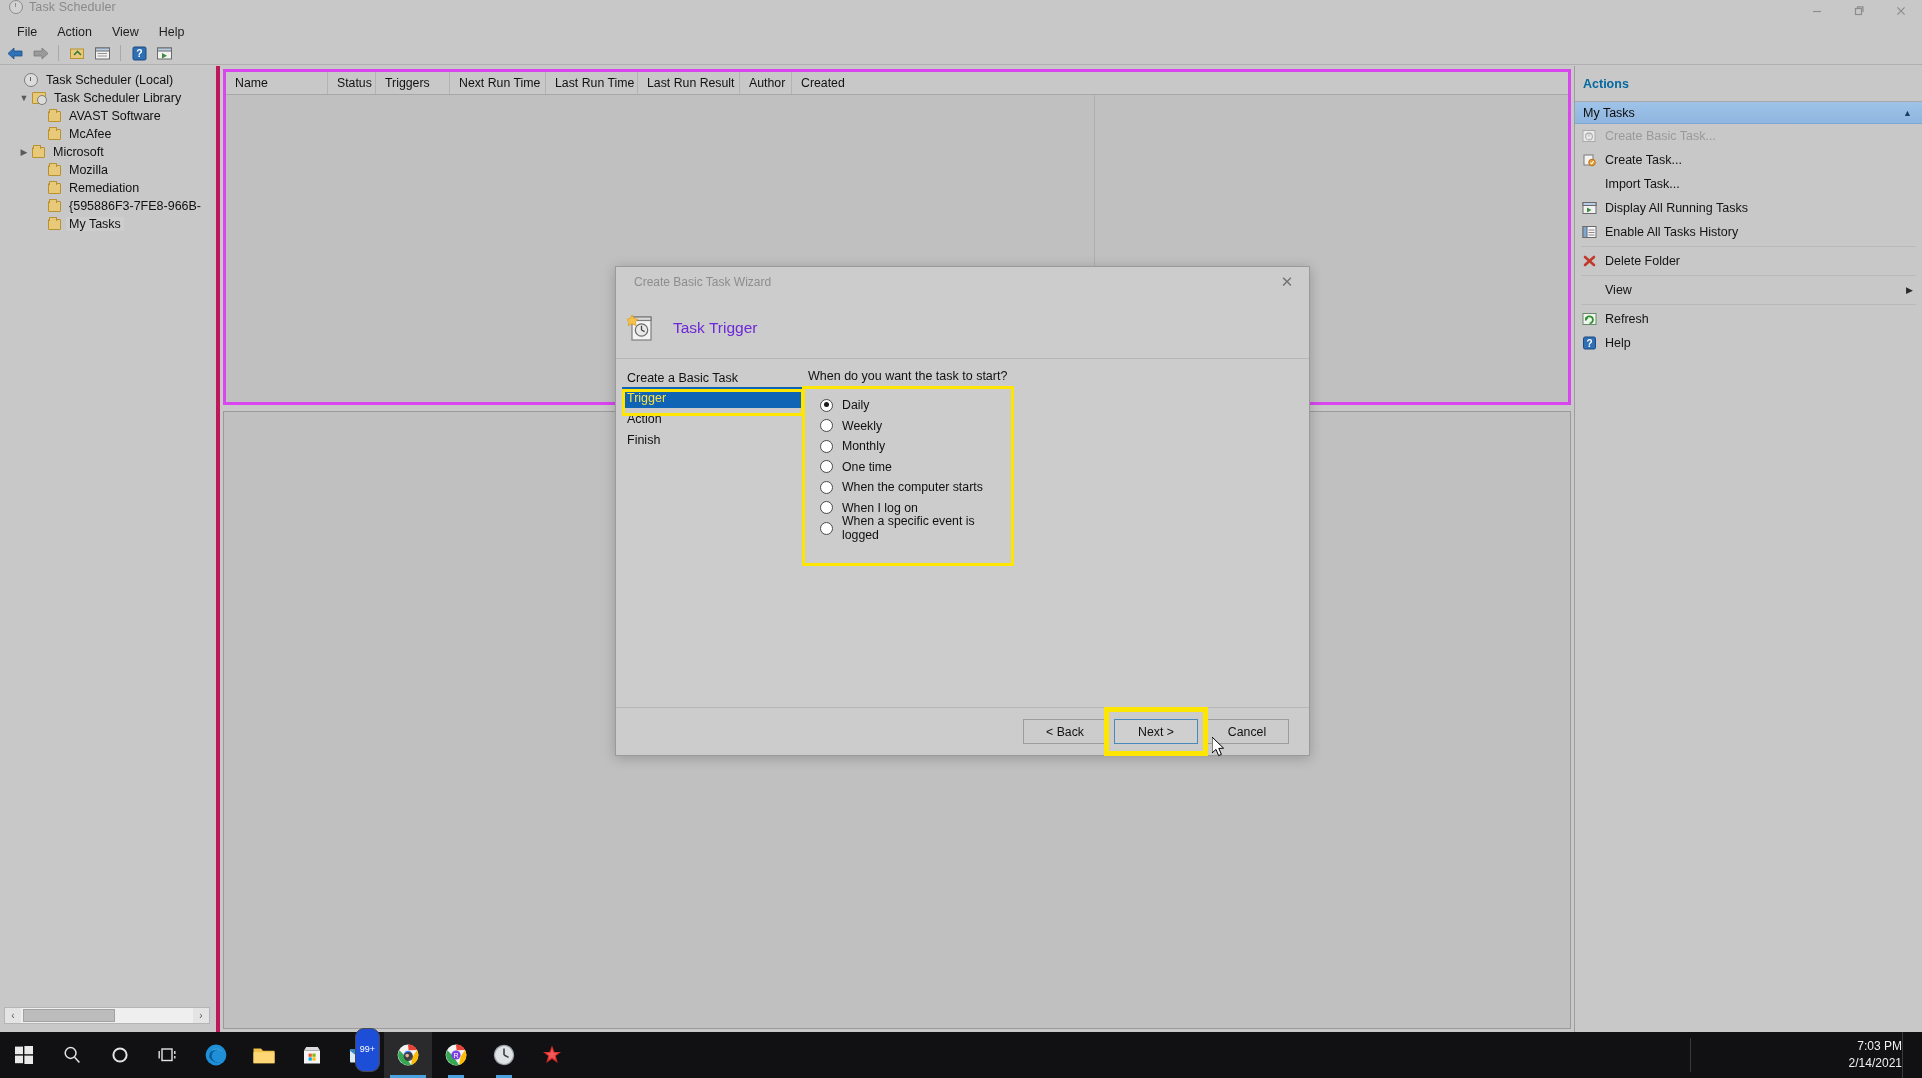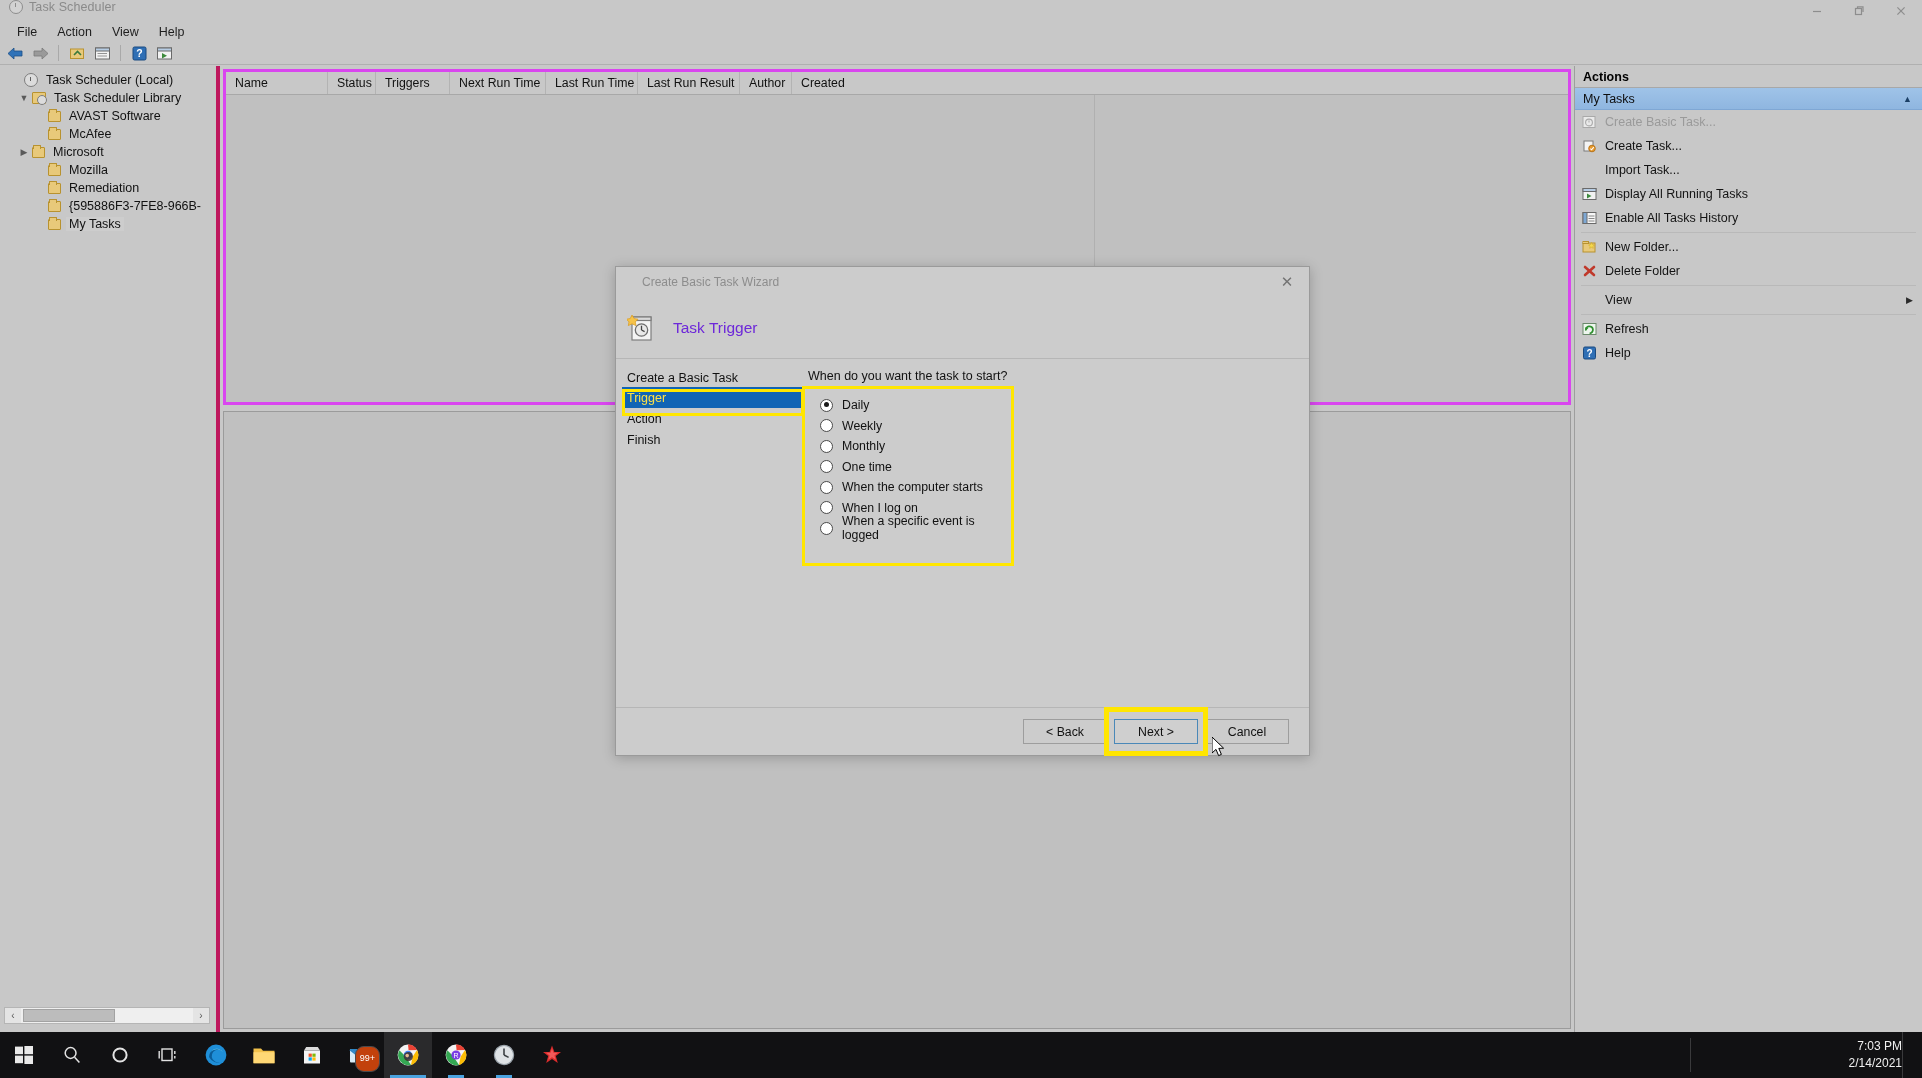--- a/index.html
+++ b/index.html
@@ -139,22 +139,22 @@
   .list-bottom {
     position: absolute; left: 3px; right: 3px; top: 345px; bottom: 3px;
     border: 1px solid #9b9b9b; background: #c0c0c0;
   }
 
   
   .act-pane {
     width: 348px; background: #c8c8c8; border-left: 1px solid #9e9e9e; padding: 0;
   }
   .act-title {
-    height: 22px; display: flex; align-items: center; padding-left: 8px;
-    font-size: 12.5px; font-weight: bold; color: #000000;
+    height: 36px; display: flex; align-items: center; padding-left: 8px;
+    font-size: 12.5px; font-weight: bold; color: #0369a1;
     border-bottom: 1px solid #a8a8a8;
   }
   .act-group {
     height: 22px; display: flex; align-items: center; padding-left: 8px;
     font-size: 12.5px; color: #0d0d0d;
     background: linear-gradient(to bottom, #9fc3e8, #8fb6e0);
     border-bottom: 1px solid #7fa7d4; position: relative;
   }
   .act-group .caret { position: absolute; right: 10px; font-size: 9px; color: #1b3f66; }
   .act-item {
@@ -169,21 +169,21 @@
   .act-item .submenu-arrow { position: absolute; right: 9px; font-size: 9px; color: #2a2a2a; }
   .act-sep { height: 1px; background: #b9b9b9; margin: 2px 6px; }
 
   
   .dlg {
     position: absolute; left: 615px; top: 266px; width: 695px; height: 490px;
     background: #cccccc; border: 1px solid #9a9a9a;
     box-shadow: 0 2px 12px rgba(0,0,0,.22);
   }
   .dlg-title {
-    height: 30px; display: flex; align-items: center; padding-left: 26px;
+    height: 30px; display: flex; align-items: center; padding-left: 18px;
     font-size: 12px; color: #8d8d8d;
   }
   .dlg-close {
     position: absolute; right: 0; top: 0; width: 44px; height: 30px;
     display: flex; align-items: center; justify-content: center;
     color: #737373; font-size: 15px;
   }
   .dlg-head {
     height: 62px; display: flex; align-items: center; padding-left: 11px;
     border-bottom: 1px solid #b6b6b6;
@@ -261,22 +261,22 @@
   .tb-item.active { background: #2a2a2c; }
   .tb-item.active::after {
     content: ""; position: absolute; bottom: 0; left: 6px; right: 6px;
     height: 3px; background: #4aa3e0;
   }
   .tb-item.running::after {
     content: ""; position: absolute; bottom: 0; left: 16px; right: 16px;
     height: 3px; background: #4aa3e0;
   }
   .badge {
-    position: absolute; right: 4px; bottom: 6px; background: #c2410c; color: #fff;
-    font-size: 9px; border-radius: 9px; padding: 7px 4px; border: 1px solid #4a4a4d;
+    position: absolute; right: 4px; bottom: 6px; background: #1d4ed8; color: #fff;
+    font-size: 9px; border-radius: 9px; padding: 16px 4px; border: 1px solid #4a4a4d;
     line-height: 1.1;
   }
   .tray {
     position: absolute; right: 0; top: 0; height: 46px; display: flex;
     align-items: center; padding-right: 13px;
   }
   .clock-txt {
     color: #f0f0f0; font-size: 12px; text-align: right; line-height: 1.45;
   }
   .show-desktop { width: 7px; height: 46px; border-left: 1px solid #3a3a3c; }
@@ -506,30 +506,20 @@
                 <line x1="6.5" y1="5" x2="12.5" y2="5" stroke="#888" stroke-width="1"></line>
                 <line x1="6.5" y1="7.5" x2="12.5" y2="7.5" stroke="#888" stroke-width="1"></line>
                 <line x1="6.5" y1="10" x2="12.5" y2="10" stroke="#888" stroke-width="1"></line>
               </svg>
           </span>
           <span>Enable All Tasks History</span>
         </div>
 
         <div class="act-sep"></div>
 
-        <div class="act-item">
-          <span class="aicon">
-            <svg width="15" height="14" viewBox="0 0 15 14">
-                <rect x="1" y="3" width="12" height="9" fill="#e8c97a" stroke="#b8922f"></rect>
-                <rect x="1" y="1.5" width="5.5" height="2" fill="#e8c97a" stroke="#b8922f"></rect>
-                <polygon points="9.5,2.5 10.4,4.5 12.4,4.9 11,6.3 11.3,8.3 9.5,7.3 7.7,8.3 8,6.3 6.6,4.9 8.6,4.5" fill="#f5d84f" stroke="#c8a61f" stroke-width="0.5"></polygon>
-              </svg>
-          </span>
-          <span>New Folder...</span>
-        </div>
 
         <div class="act-item">
           <span class="aicon">
             <svg width="15" height="14" viewBox="0 0 15 14">
                 <line x1="3" y1="3" x2="12" y2="11" stroke="#c0392b" stroke-width="2.6" stroke-linecap="round"></line>
                 <line x1="12" y1="3" x2="3" y2="11" stroke="#c0392b" stroke-width="2.6" stroke-linecap="round"></line>
               </svg>
           </span>
           <span>Delete Folder</span>
         </div>

